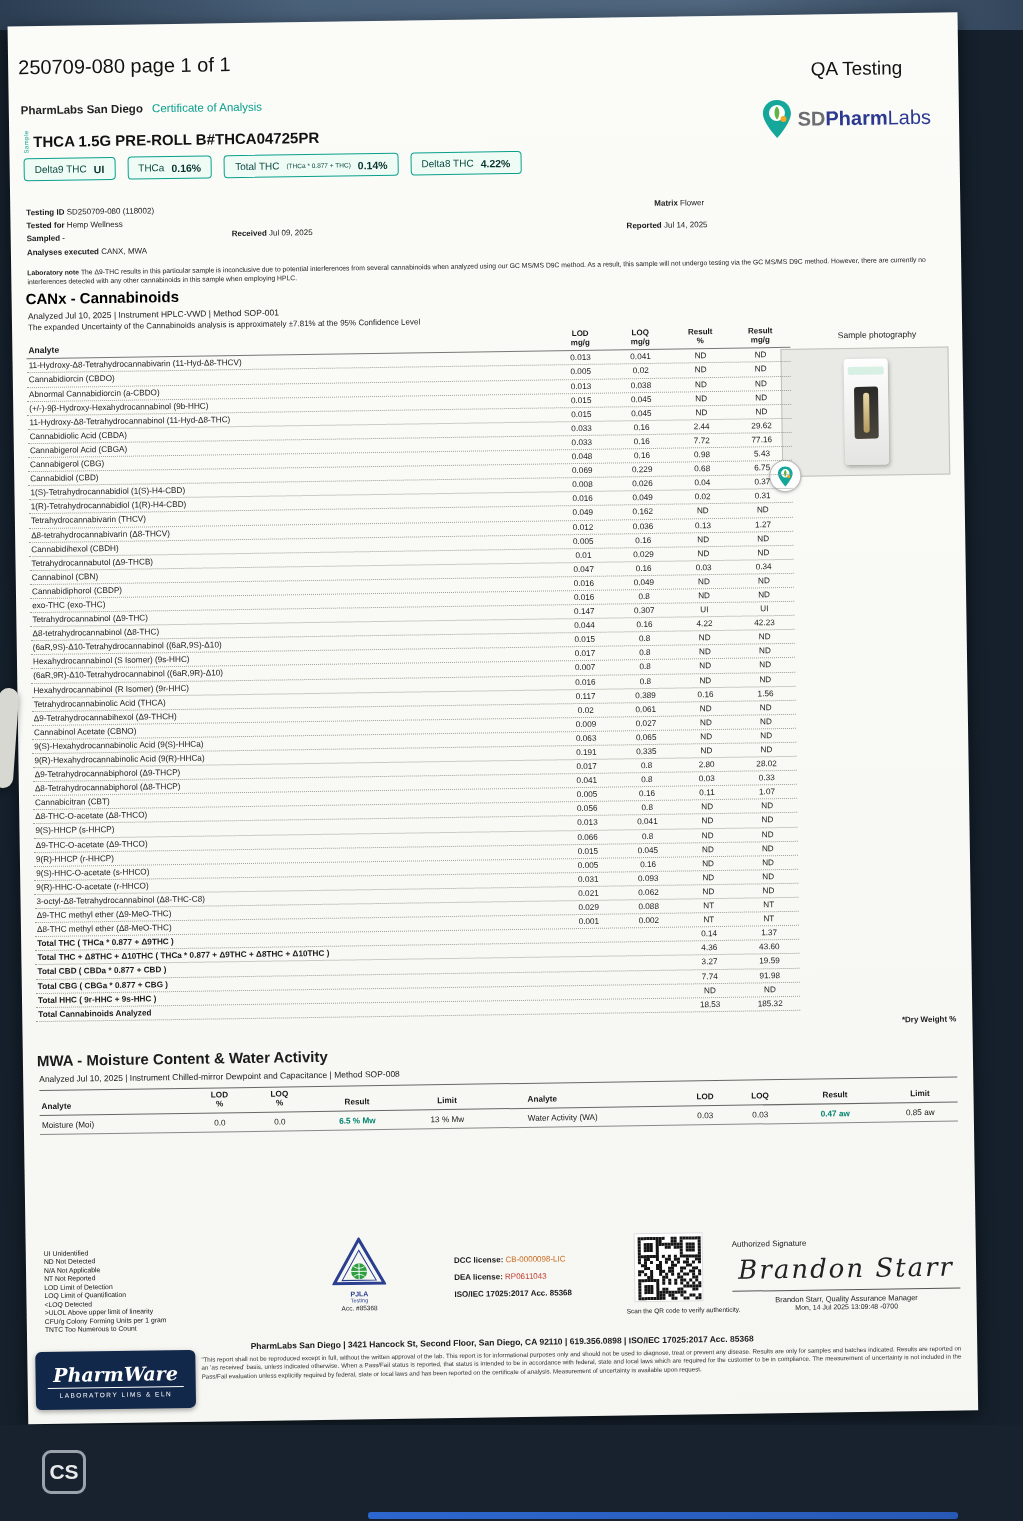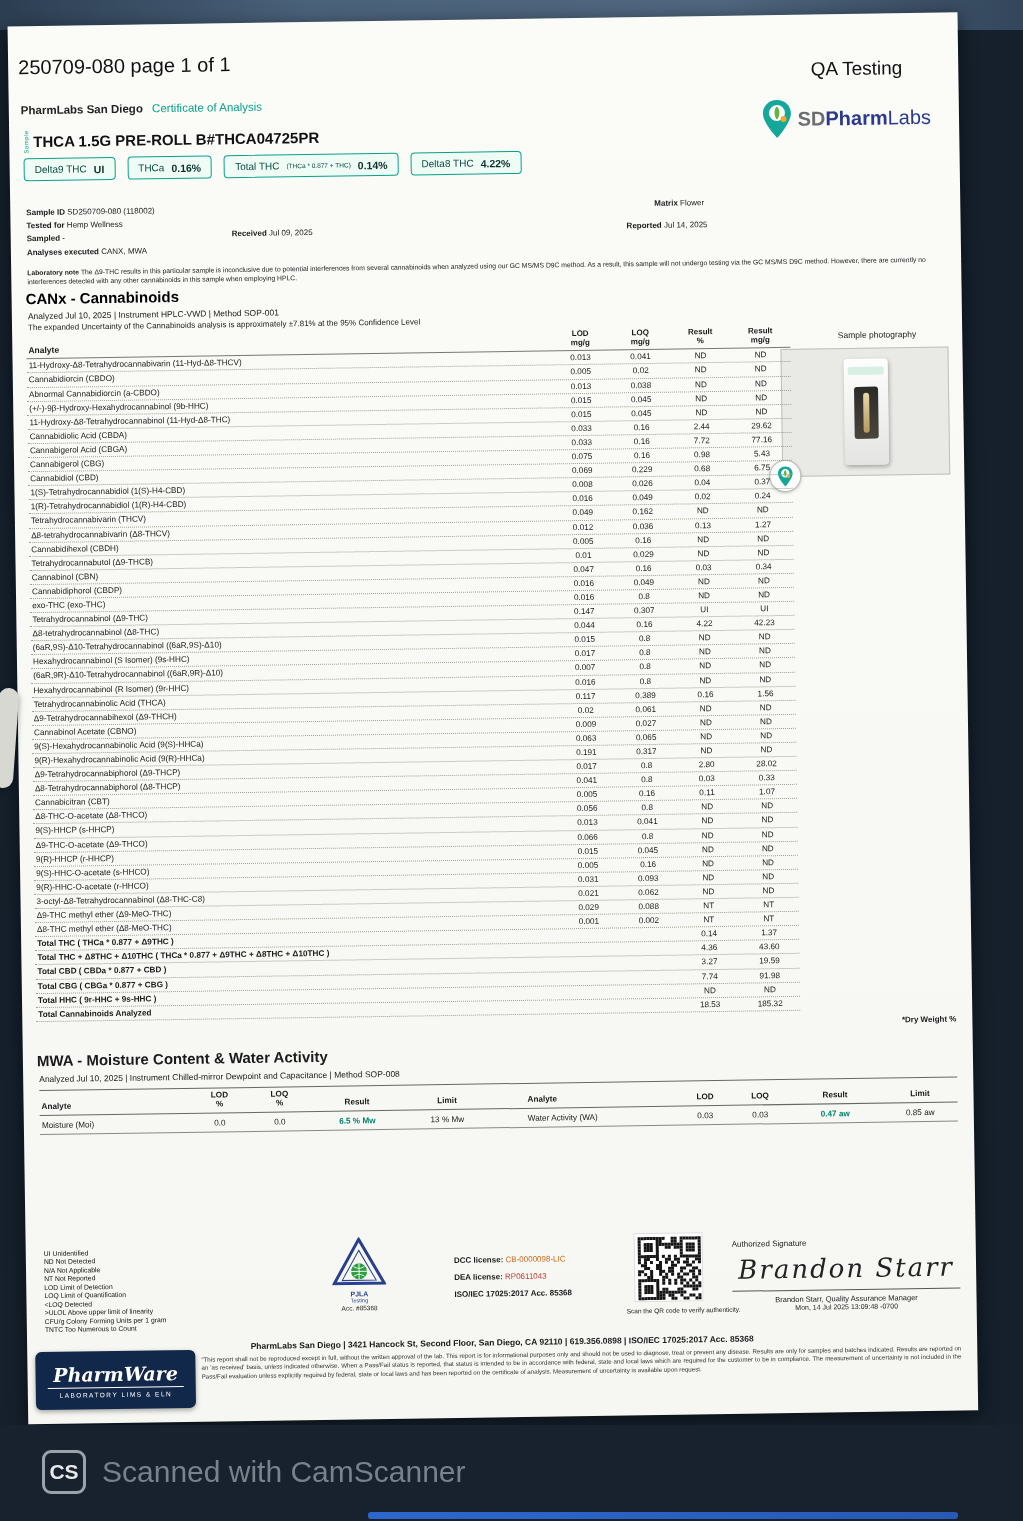--- a/index.html
+++ b/index.html
@@ -147,21 +147,21 @@
       <span class="bn">(THCa * 0.877 + THC)</span>
       <span class="bv">0.14%</span>
     </div>
     <div class="badge">
       <span class="bl">Delta8 THC</span>
       <span class="bv">4.22%</span>
     </div>
   </div>
 
   <div class="meta">
-    <div class="mline m1"><span class="lab">Sample ID</span>&nbsp;<span>SD250709-080 (118002)</span></div>
+    <div class="mline m1"><span class="lab">Testing ID</span>&nbsp;<span>SD250709-080 (118002)</span></div>
     <div class="mline m2"><span class="lab">Tested for</span>&nbsp;<span>Hemp Wellness</span></div>
     <div class="mline m3"><span class="lab">Sampled</span>&nbsp;<span>-</span></div>
     <div class="mline m4"><span class="lab">Analyses executed</span>&nbsp;<span>CANX, MWA</span></div>
     <div class="m-received"><span class="lab">Received</span>&nbsp;<span>Jul 09, 2025</span></div>
     <div class="m-matrix"><span class="lab">Matrix</span>&nbsp;<span>Flower</span></div>
     <div class="m-reported"><span class="lab">Reported</span>&nbsp;<span>Jul 14, 2025</span></div>
   </div>
 
   <div class="labnote">
     <span class="lab">Laboratory note</span>&nbsp;<span>The Δ9-THC results in this particular sample is inconclusive due to potential interferences from several cannabinoids when analyzed using our GC MS/MS D9C method. As a result, this sample will not undergo testing via the GC MS/MS D9C method. However, there are currently no interferences detected with any other cannabinoids in this sample when employing HPLC.</span>
@@ -254,21 +254,21 @@
         <div class="crow">
           <span class="c-an">Cannabigerol Acid (CBGA)</span>
           <span class="c-num">0.033</span>
           <span class="c-num">0.16</span>
           <span class="c-num">7.72</span>
           <span class="c-num">77.16</span>
         </div>
 
         <div class="crow">
           <span class="c-an">Cannabigerol (CBG)</span>
-          <span class="c-num">0.075</span>
+          <span class="c-num">0.048</span>
           <span class="c-num">0.16</span>
           <span class="c-num">0.98</span>
           <span class="c-num">5.43</span>
         </div>
 
         <div class="crow">
           <span class="c-an">Cannabidiol (CBD)</span>
           <span class="c-num">0.069</span>
           <span class="c-num">0.229</span>
           <span class="c-num">0.68</span>
@@ -281,21 +281,21 @@
           <span class="c-num">0.026</span>
           <span class="c-num">0.04</span>
           <span class="c-num">0.37</span>
         </div>
 
         <div class="crow">
           <span class="c-an">1(R)-Tetrahydrocannabidiol (1(R)-H4-CBD)</span>
           <span class="c-num">0.016</span>
           <span class="c-num">0.049</span>
           <span class="c-num">0.02</span>
-          <span class="c-num">0.24</span>
+          <span class="c-num">0.31</span>
         </div>
 
         <div class="crow">
           <span class="c-an">Tetrahydrocannabivarin (THCV)</span>
           <span class="c-num">0.049</span>
           <span class="c-num">0.162</span>
           <span class="c-num">ND</span>
           <span class="c-num">ND</span>
         </div>
 
@@ -423,21 +423,21 @@
           <span class="c-an">9(S)-Hexahydrocannabinolic Acid (9(S)-HHCa)</span>
           <span class="c-num">0.063</span>
           <span class="c-num">0.065</span>
           <span class="c-num">ND</span>
           <span class="c-num">ND</span>
         </div>
 
         <div class="crow">
           <span class="c-an">9(R)-Hexahydrocannabinolic Acid (9(R)-HHCa)</span>
           <span class="c-num">0.191</span>
-          <span class="c-num">0.317</span>
+          <span class="c-num">0.335</span>
           <span class="c-num">ND</span>
           <span class="c-num">ND</span>
         </div>
 
         <div class="crow">
           <span class="c-an">Δ9-Tetrahydrocannabiphorol (Δ9-THCP)</span>
           <span class="c-num">0.017</span>
           <span class="c-num">0.8</span>
           <span class="c-num">2.80</span>
           <span class="c-num">28.02</span>
@@ -921,15 +921,14 @@
 
   <div class="pharmware">
     <div class="pw-name">PharmWare</div>
     <div class="pw-sub">LABORATORY LIMS &amp; ELN</div>
   </div>
 
 </div>
 
 <div class="cam-bar">
   <div class="cs-logo">CS</div>
-  <div class="cam-text">Scanned with CamScanner</div>
 </div>
 <div class="blue-strip"></div>
 
 </body></html>

